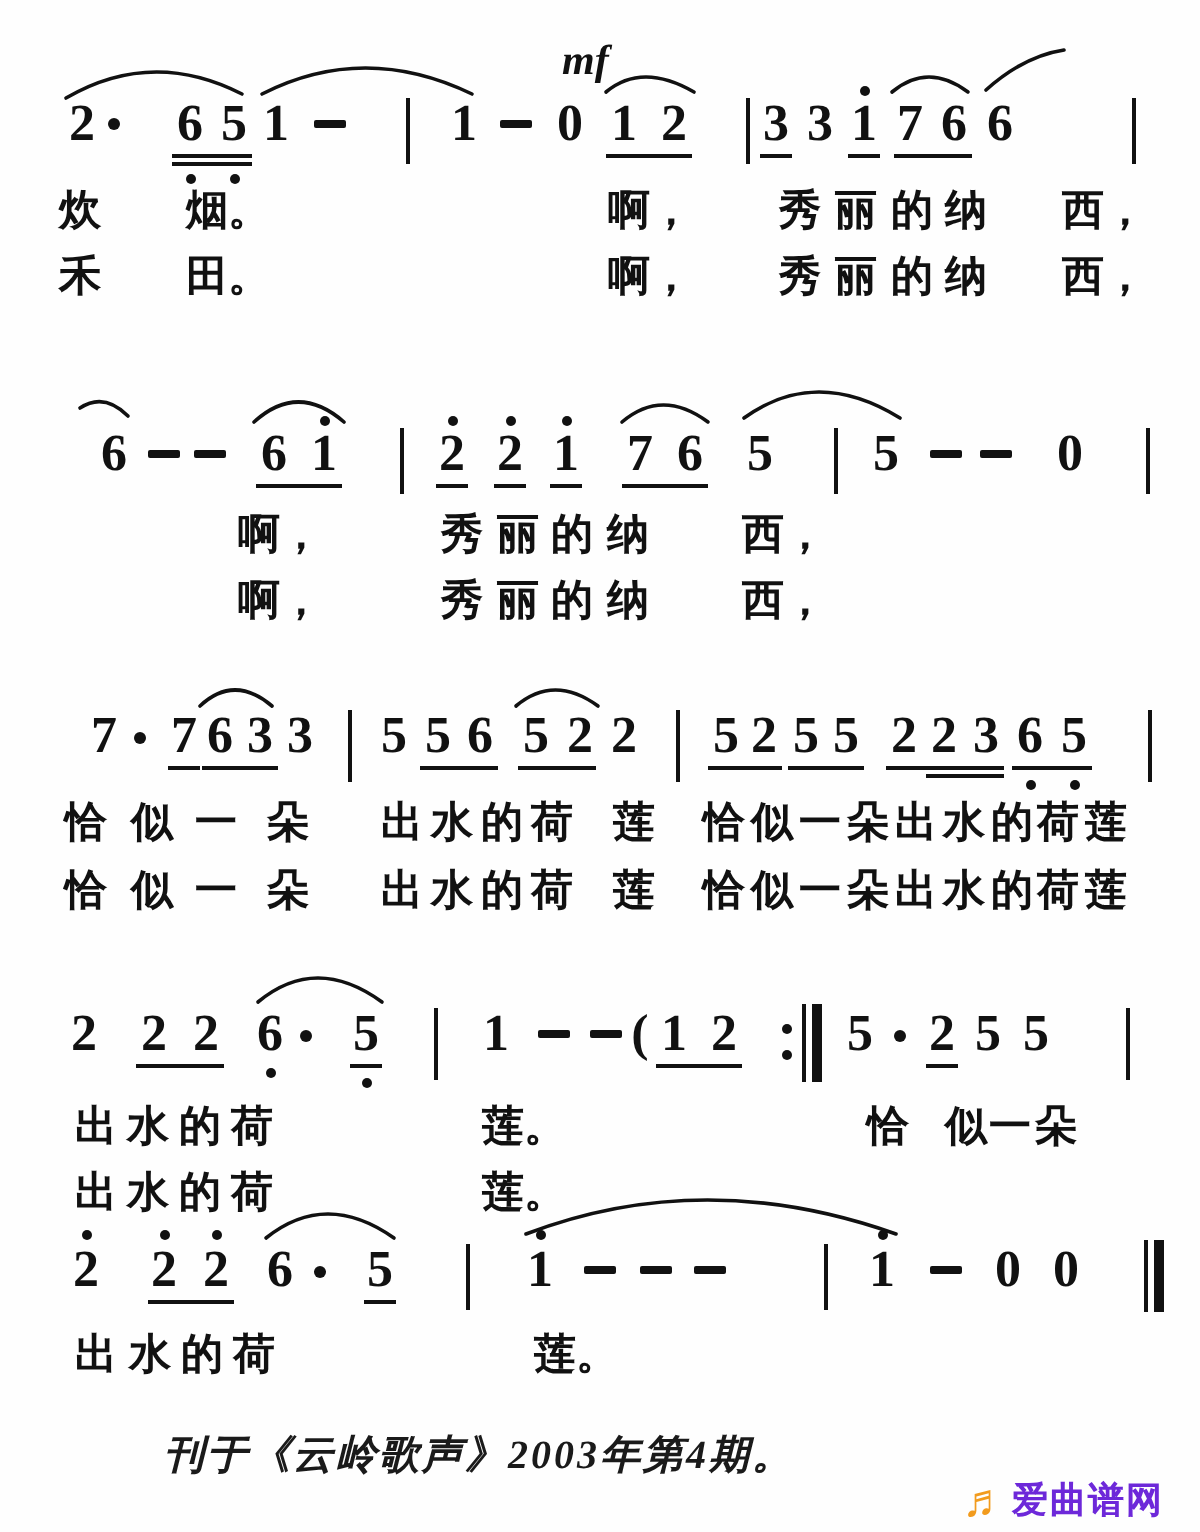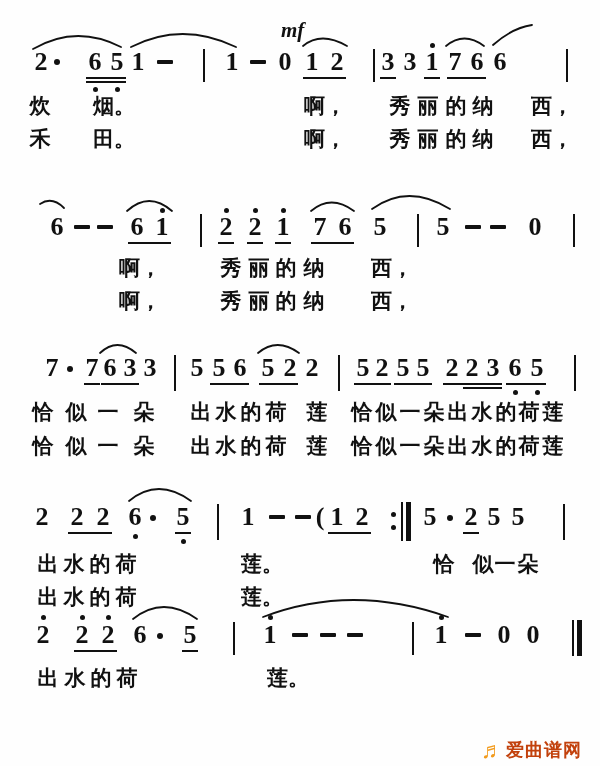--- a/index.html
+++ b/index.html
@@ -51,24 +51,25 @@
       <path d="M372,209 Q408,183 450,209" fill="none" stroke="#111111" stroke-width="1.8" stroke-linecap="round"></path>
       <path d="M100,353 Q117,337 136,353" fill="none" stroke="#111111" stroke-width="1.8" stroke-linecap="round"></path>
       <path d="M258,353 Q277,337 299,353" fill="none" stroke="#111111" stroke-width="1.8" stroke-linecap="round"></path>
       <path d="M129,501 Q158,477 191,501" fill="none" stroke="#111111" stroke-width="1.8" stroke-linecap="round"></path>
       <path d="M133,619 Q163,595 197,619" fill="none" stroke="#111111" stroke-width="1.8" stroke-linecap="round"></path>
       <path d="M263,617 Q352,583 448,617" fill="none" stroke="#111111" stroke-width="1.8" stroke-linecap="round"></path>
     </svg>
 
   <div class="dyn" style="left: 281px; top: 18px;">mf</div>
 
+  <div class="footer" style="left: 82px; top: 714px;">刊于《云岭歌声》2003年第4期。</div>
 
   <div class="wm" style="left: 481px; top: 738px;">
     <span class="wm-icon" style="color: rgb(242, 155, 29);">♬</span>
-    <span class="wm-text" style="color: #c2410c;">爱曲谱网</span>
+    <span class="wm-text" style="color: #6d28d9;">爱曲谱网</span>
   </div>
 <span class="note" style="left: 41px; top: 51px;">2</span>
     <span class="note" style="left: 95px; top: 51px;">6</span>
     <span class="note" style="left: 117px; top: 51px;">5</span>
     <span class="note" style="left: 138px; top: 51px;">1</span>
     <span class="note" style="left: 232px; top: 51px;">1</span>
     <span class="note" style="left: 285px; top: 51px;">0</span>
     <span class="note" style="left: 312px; top: 51px;">1</span>
     <span class="note" style="left: 337px; top: 51px;">2</span>
     <span class="note" style="left: 388px; top: 51px;">3</span>

